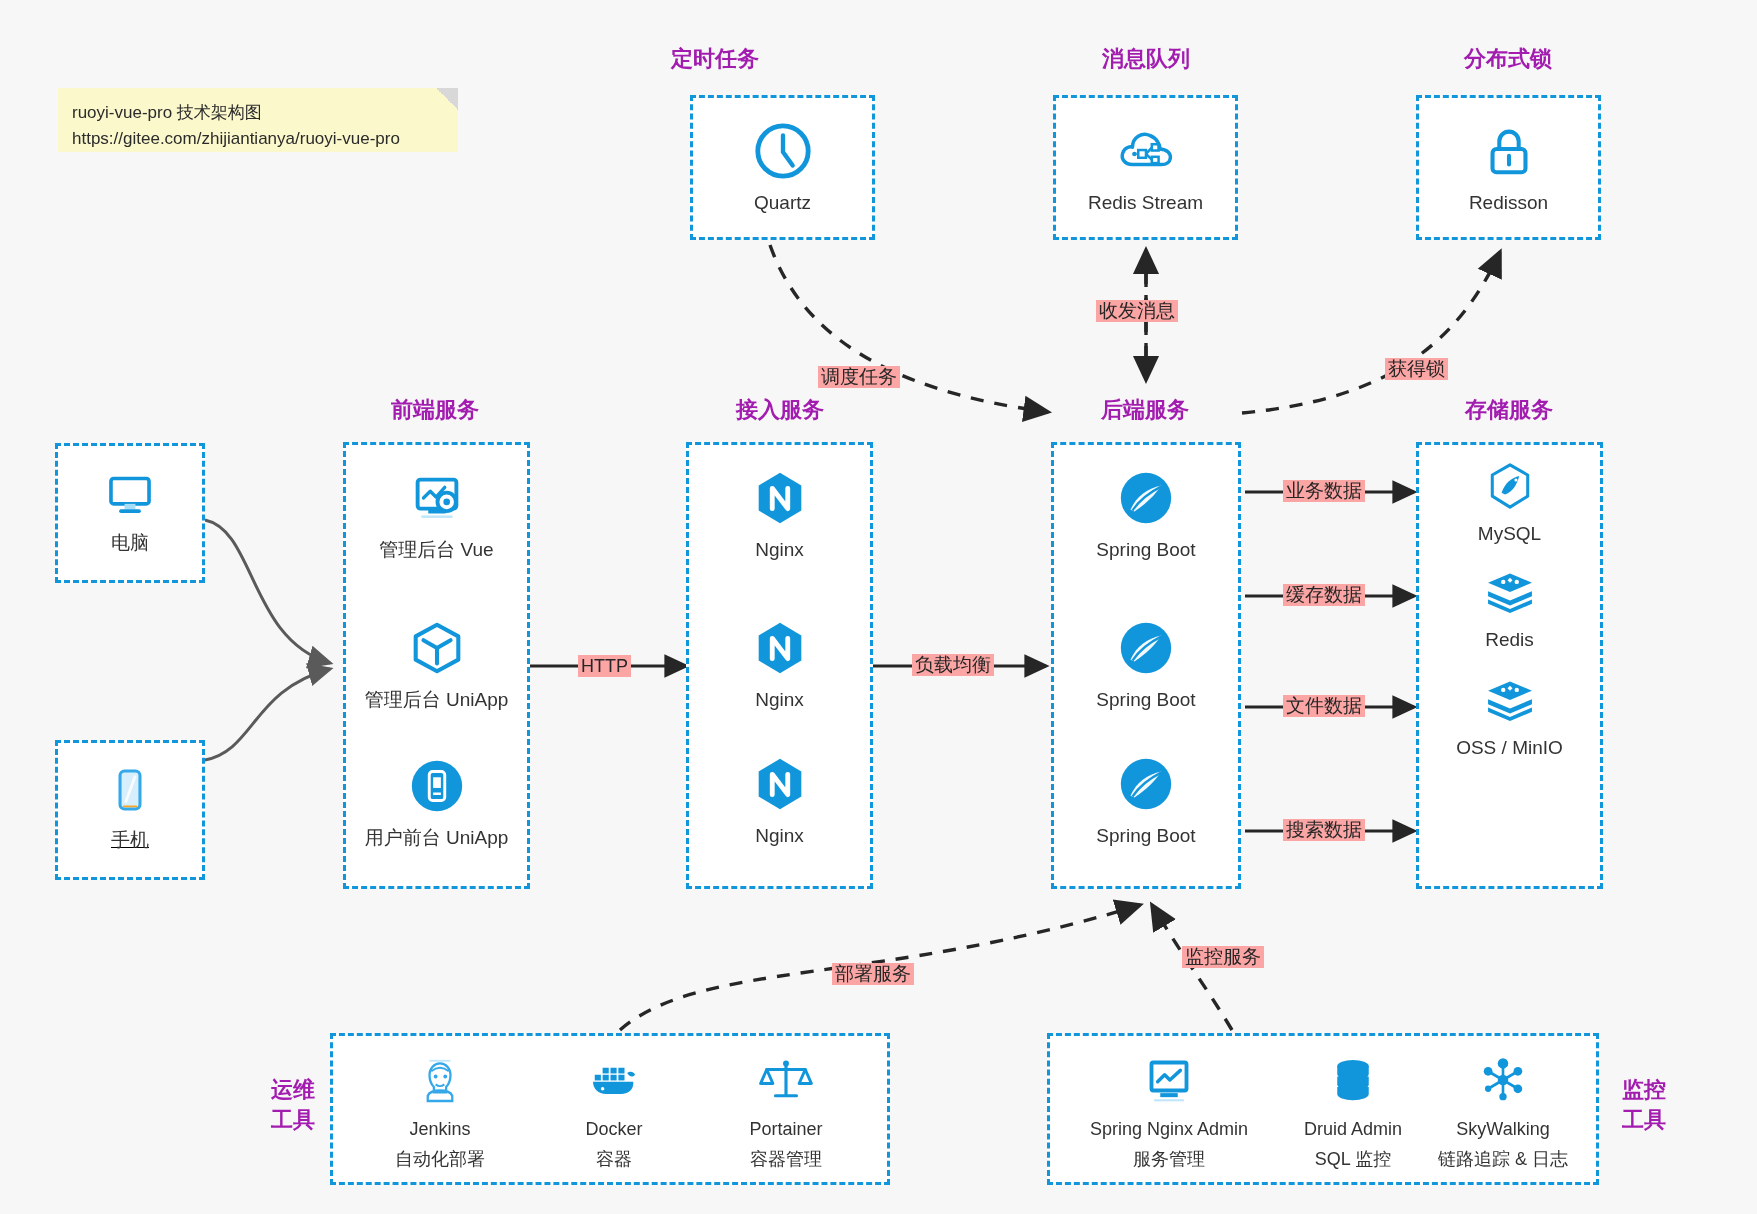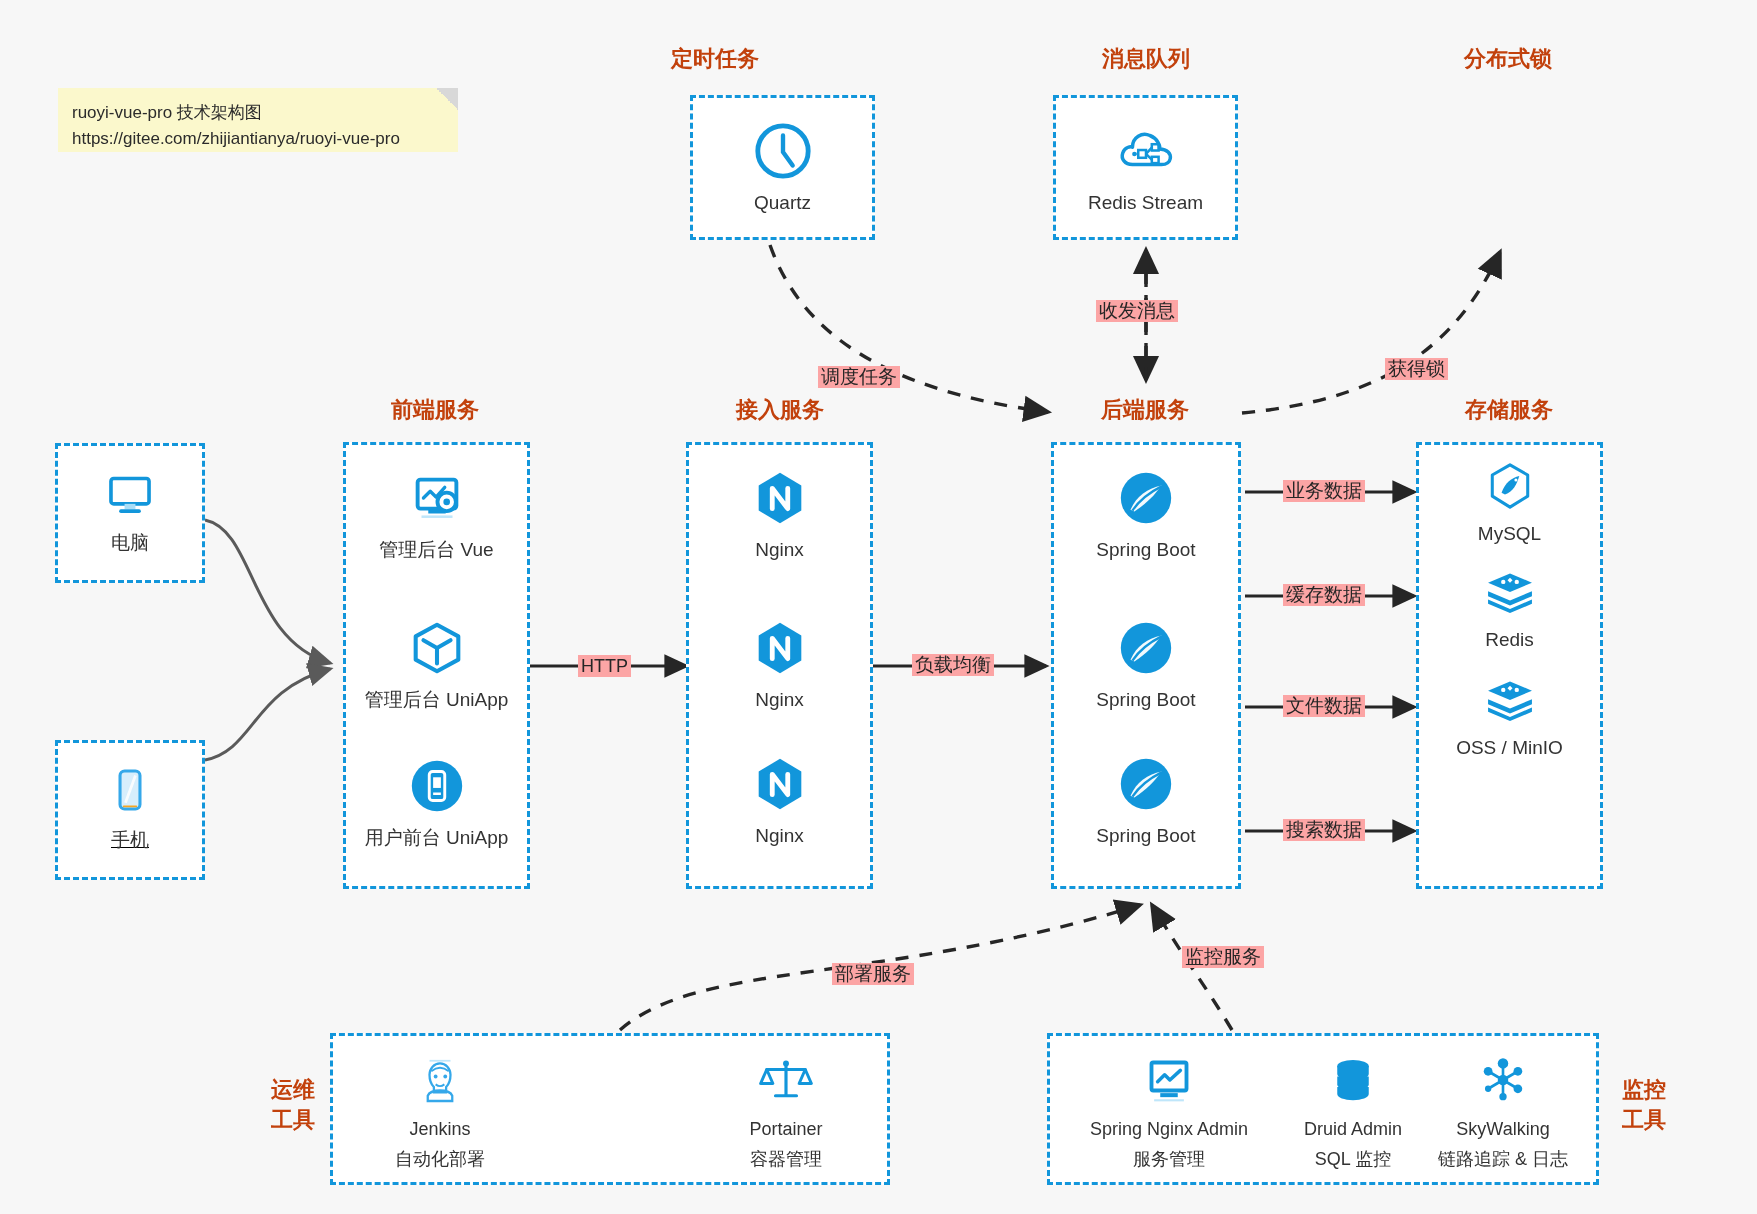--- a/index.html
+++ b/index.html
@@ -27,21 +27,21 @@
 
   
   .gbox{
     position:absolute;
     border:3px dashed #1296db;
     background:#ffffff;
     box-sizing:border-box;
   }
   .gtitle{
     position:absolute;
-    color:#c2410c;font-weight:bold;font-size:22px;
+    color:#a21caf;font-weight:bold;font-size:22px;
     text-align:center;white-space:nowrap;
   }
   .gtitle.side{line-height:30px;}
 
   
   .cell{
     position:absolute;
     display:flex;flex-direction:column;align-items:center;justify-content:flex-start;
     text-align:center;
   }
@@ -129,20 +129,32 @@
           <path d="M32 35 L38 28.5 M32 35 L38 41" stroke="#1296db" stroke-width="2.6" fill="none"></path>
           <circle cx="20" cy="35" r="2.3" fill="#1296db"></circle>
           <path d="M22 35 L24 35" stroke="#1296db" stroke-width="2.6"></path>
         </svg>
       </span>
       <span class="cap">Redis Stream</span>
     </div>
   </div>
 
   <div class="gtitle" style="left:1418px;top:44px;width:180px;">分布式锁</div>
+  <div class="gbox" style="left:1416px;top:95px;width:185px;height:145px;">
+    <div class="cell" style="left:0;top:22px;width:179px;">
+      <span class="ico">
+        <svg width="62" height="62" viewBox="0 0 64 64">
+          <rect x="15" y="30" width="34" height="24" rx="4" fill="none" stroke="#1296db" stroke-width="4.2"></rect>
+          <path d="M22 30 V22 A10 10 0 0 1 42 22 V30" fill="none" stroke="#1296db" stroke-width="4.2"></path>
+          <path d="M32 37 V46" stroke="#1296db" stroke-width="4.2" stroke-linecap="round"></path>
+        </svg>
+      </span>
+      <span class="cap">Redisson</span>
+    </div>
+  </div>
 
   <div class="gbox" style="left:55px;top:443px;width:150px;height:140px;">
     <div class="cell" style="left:0;top:18px;width:144px;">
       <span class="ico">
         <svg width="58" height="58" viewBox="0 0 64 64">
           <rect x="11" y="16" width="42" height="28" rx="3" fill="none" stroke="#1296db" stroke-width="4"></rect>
           <rect x="26" y="44" width="12" height="6" fill="#a9ddf7"></rect>
           <rect x="20" y="50" width="24" height="4" rx="2" fill="#1296db"></rect>
         </svg>
       </span>
@@ -324,20 +336,40 @@
             <circle cx="38" cy="28" r="2.2" fill="#35a8ea"></circle>
           <path d="M27 37 q5 4 10 0" fill="none" stroke="#35a8ea" stroke-width="2.2"></path>
           <path d="M22 22 q10 -8 20 0" fill="none" stroke="#35a8ea" stroke-width="2"></path>
           <path d="M20 10 h24" stroke="#bfe6fa" stroke-width="2"></path>
         </svg>
       </span>
       <span class="cap small">Jenkins</span>
       <span class="cap small">自动化部署</span>
     </div>
 
+    <div class="cell" style="left:196px;top:16px;width:170px;">
+      <span class="ico">
+        <svg width="56" height="56" viewBox="0 0 64 64">
+          <g fill="#1296db">
+            <rect x="19" y="18" width="7" height="6.5"></rect>
+              <rect x="28" y="18" width="7" height="6.5"></rect>
+            <rect x="19" y="26" width="7" height="6.5"></rect>
+              <rect x="28" y="26" width="7" height="6.5"></rect>
+            <rect x="37" y="26" width="7" height="6.5"></rect>
+              <rect x="37" y="18" width="7" height="6.5"></rect>
+            <rect x="10" y="26" width="7" height="6.5"></rect>
+          </g>
+          <path d="M8 34 h46 c1 8 -5 14 -14 14 H23 c-9 0 -15 -6 -15 -14 z" fill="#1296db"></path>
+          <path d="M47 24 c4 -3 8 -1 9 2 -2 3 -6 3 -9 -2 z" fill="#1296db"></path>
+          <circle cx="19" cy="42" r="2" fill="#ffffff"></circle>
+        </svg>
+      </span>
+      <span class="cap small">Docker</span>
+      <span class="cap small">容器</span>
+    </div>
 
     <div class="cell" style="left:368px;top:16px;width:170px;">
       <span class="ico">
         <svg width="56" height="56" viewBox="0 0 64 64">
           <path d="M32 12 v38 M20 50 h24" stroke="#1296db" stroke-width="3.6" stroke-linecap="round"></path>
           <path d="M10 20 h44" stroke="#1296db" stroke-width="3.6" stroke-linecap="round"></path>
           <path d="M10 20 L3 36 h14 z" fill="none" stroke="#1296db" stroke-width="3.4" stroke-linejoin="round"></path>
           <path d="M54 20 L47 36 h14 z" fill="none" stroke="#1296db" stroke-width="3.4" stroke-linejoin="round"></path>
           <circle cx="32" cy="13" r="3.4" fill="#1296db"></circle>
         </svg>

